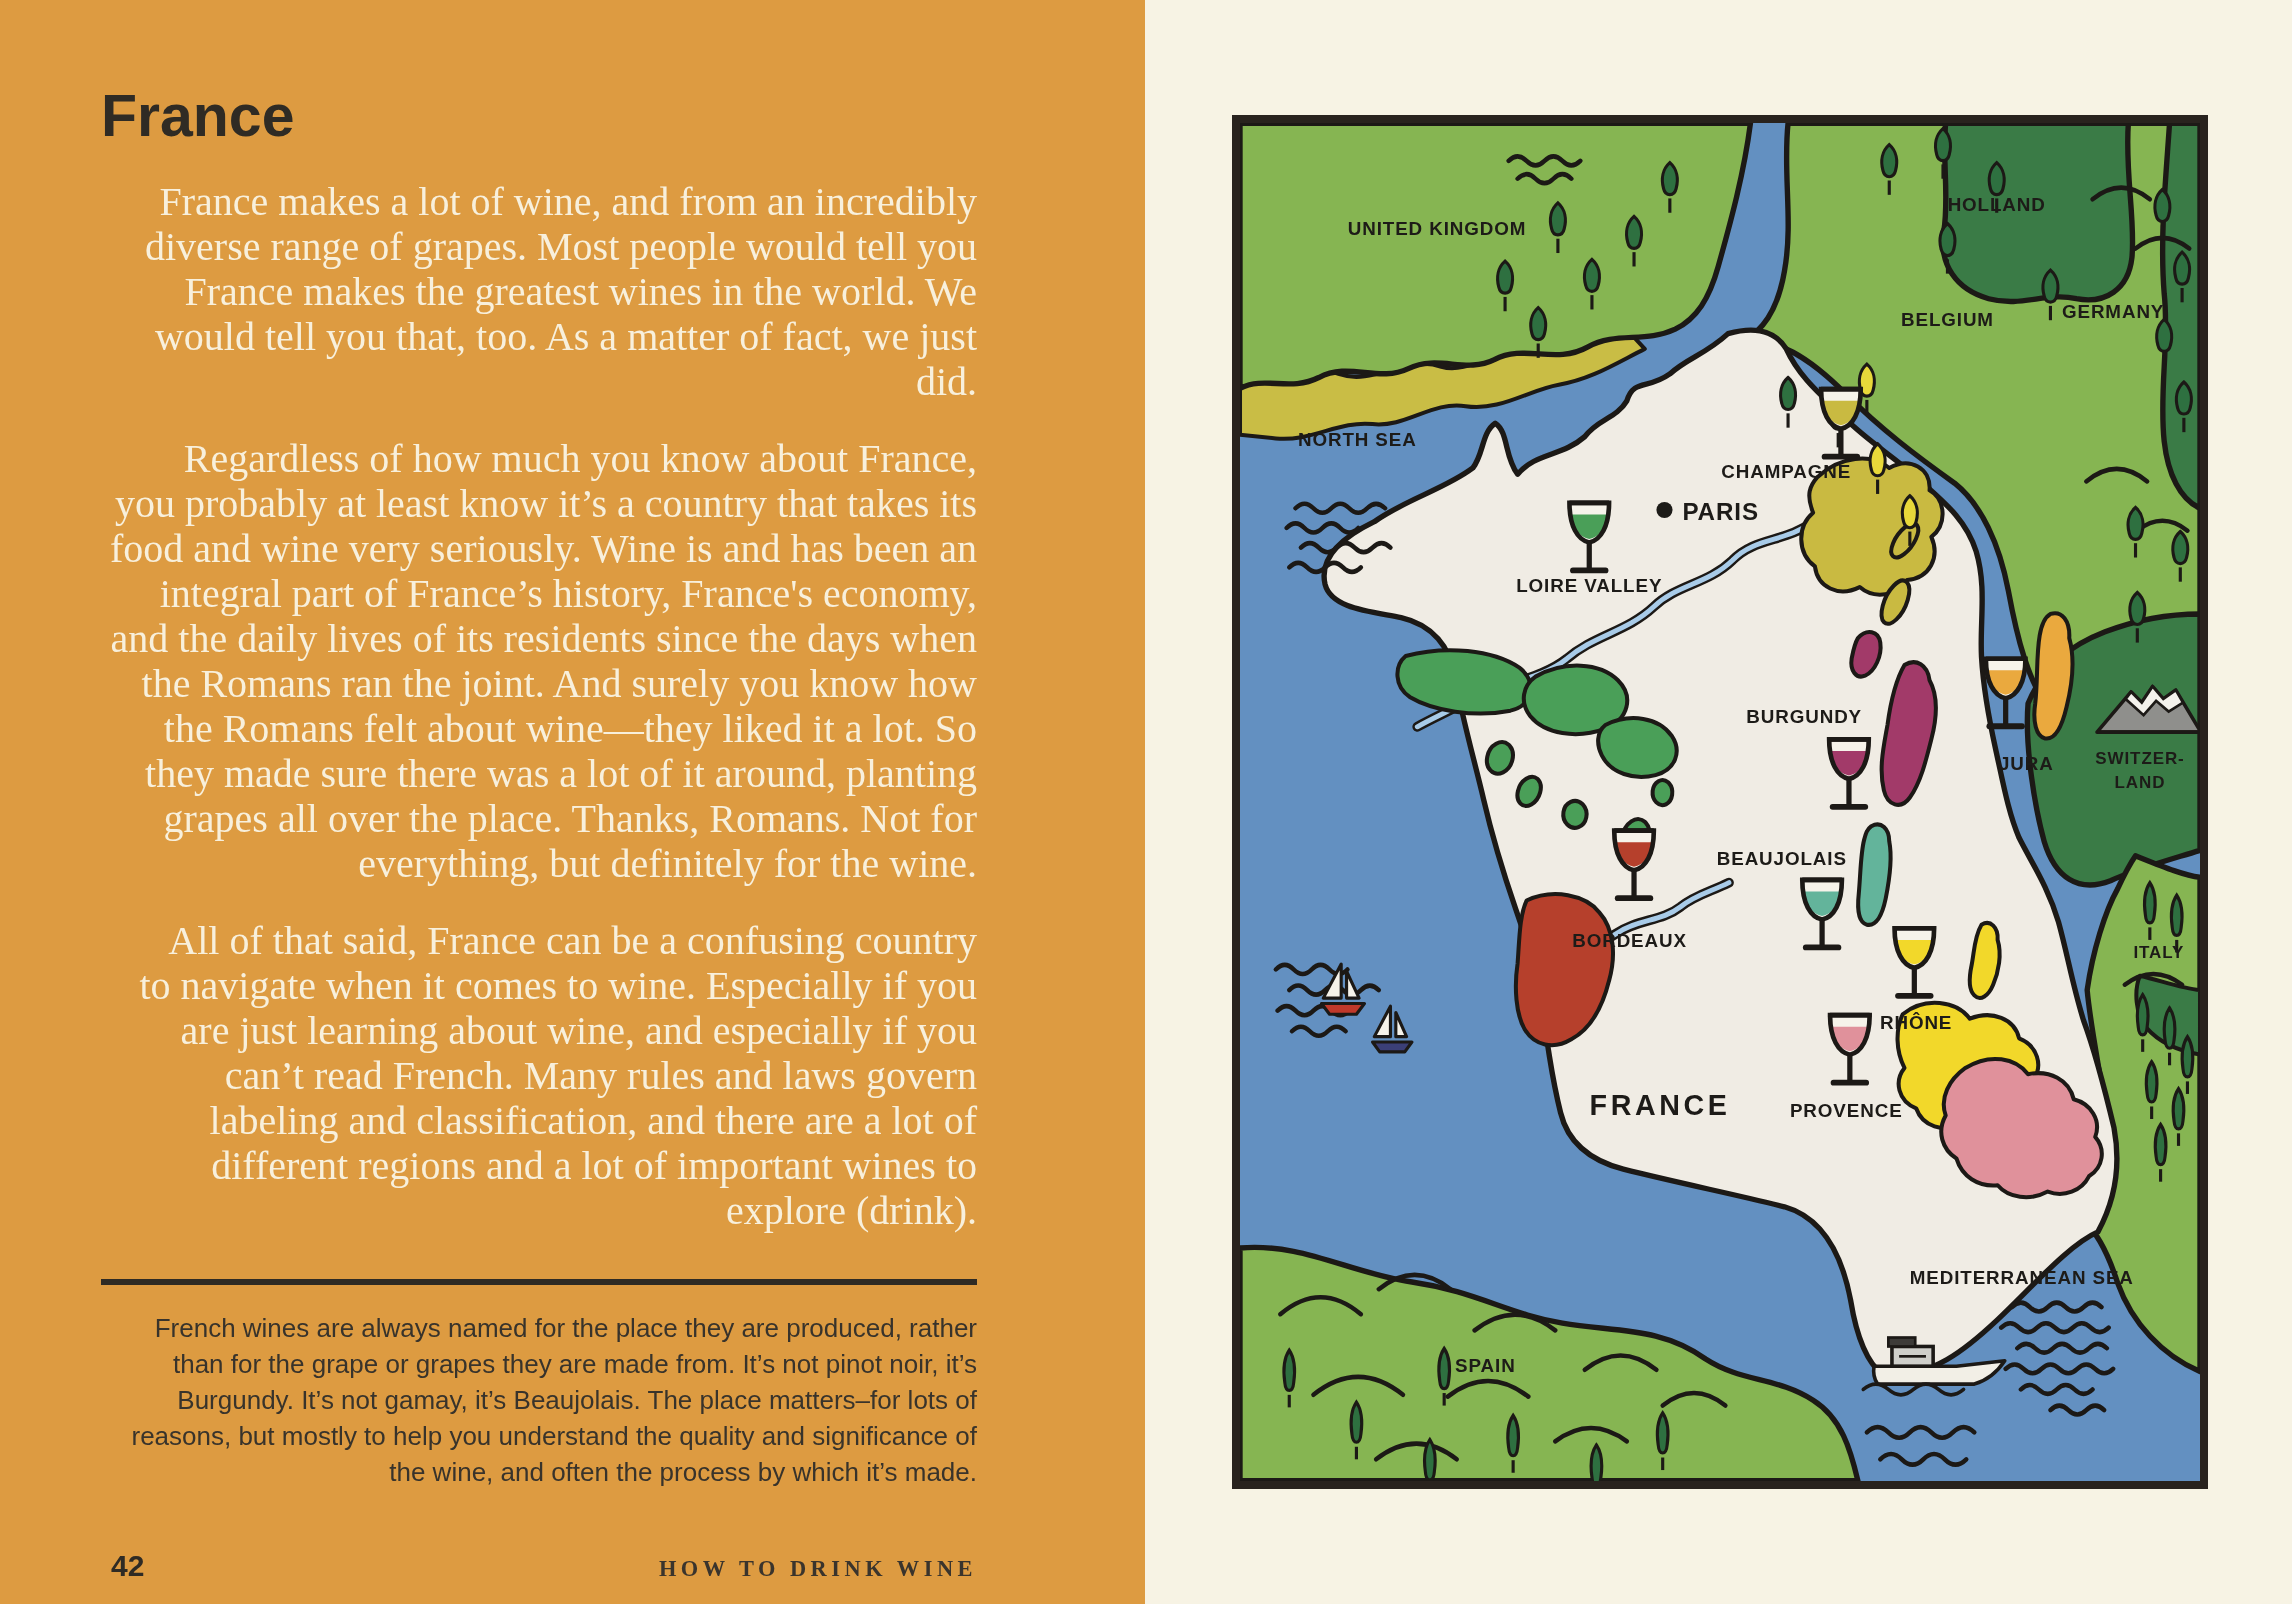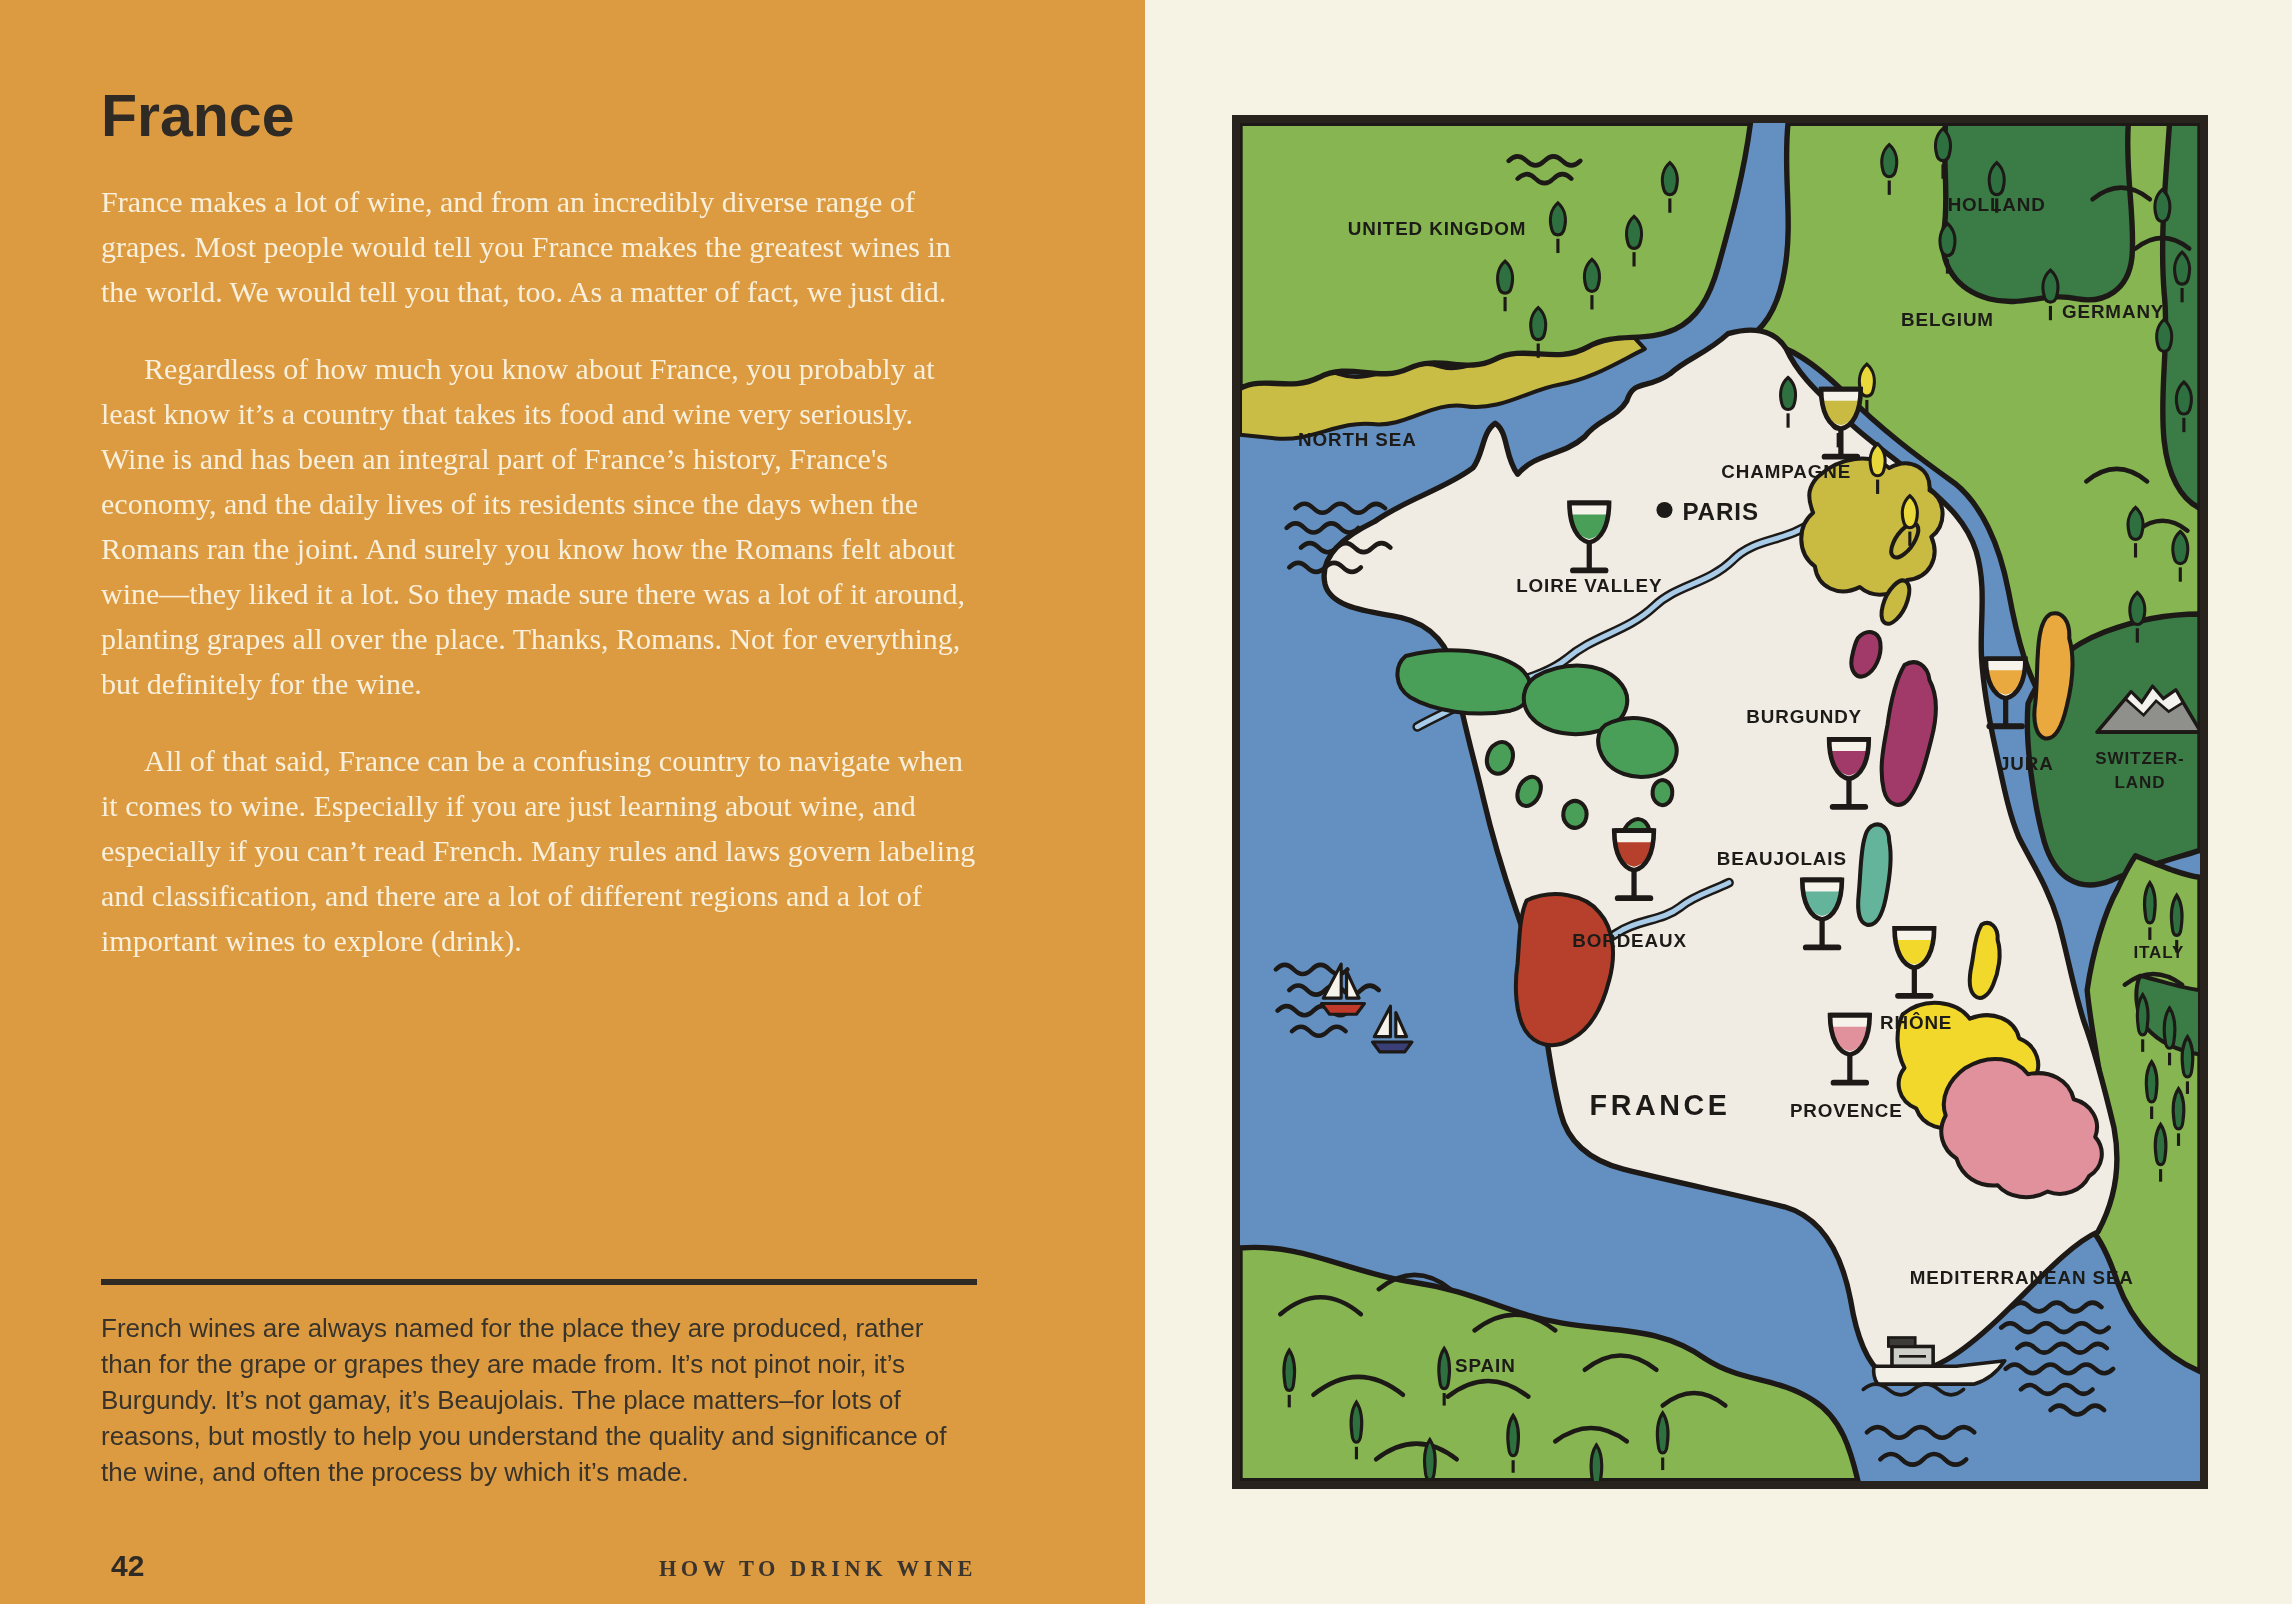--- a/index.html
+++ b/index.html
@@ -1,24 +1,24 @@
 <!DOCTYPE html>
 <html style="font-size:14.3px"><head>
 <meta charset="utf-8">
 <style>
   html,body{margin:0;padding:0;}
   body{width:2293px;height:1605px;overflow:hidden;font-family:"Liberation Sans",sans-serif;}
-  .spread{position:relative;width:2293px;height:1605px;background:#d946ef;}
+  .spread{position:relative;width:2293px;height:1605px;background:#d946ef;text-align:right;}
 
   
   .page-left{position:absolute;left:0;top:0;width:1145px;height:1605px;background:#dd9b41;}
   .page-title{position:absolute;left:101px;top:82px;margin:0;font-size:59px;font-weight:bold;
               letter-spacing:0px;color:#2f2b24;font-family:"Liberation Sans",sans-serif;}
   .body-text{position:absolute;left:101px;top:179px;width:876px;color:#f8f0dc;
-             font-family:"Liberation Serif",serif;font-size:30px;line-height:45px;}
+             font-family:"Liberation Serif",serif;font-size:40px;line-height:45px;}
   .body-text p{margin:0;}
   .body-text p.indent{text-indent:43px;margin-top:32px;}
   .note-block{position:absolute;left:101px;top:1279px;width:876px;}
   .rule{height:6.3px;background:#2f2b24;border:none;margin:0 0 25px 0;}
   .note-text{margin:0;color:#38332b;font-size:26px;line-height:36px;font-family:Liberation Sans, sans-serif;}
   .footer-row{position:absolute;left:101px;top:1549px;width:876px;display:flex;
               justify-content:space-between;align-items:baseline;}
   .pagenum{font-size:30px;font-weight:bold;color:#2f2b24;margin-left:10px;}
   .running-head{font-family:"Liberation Serif",serif;font-size:22.4px;font-weight:700;
                 letter-spacing:4.5px;color:#3a342c;}

